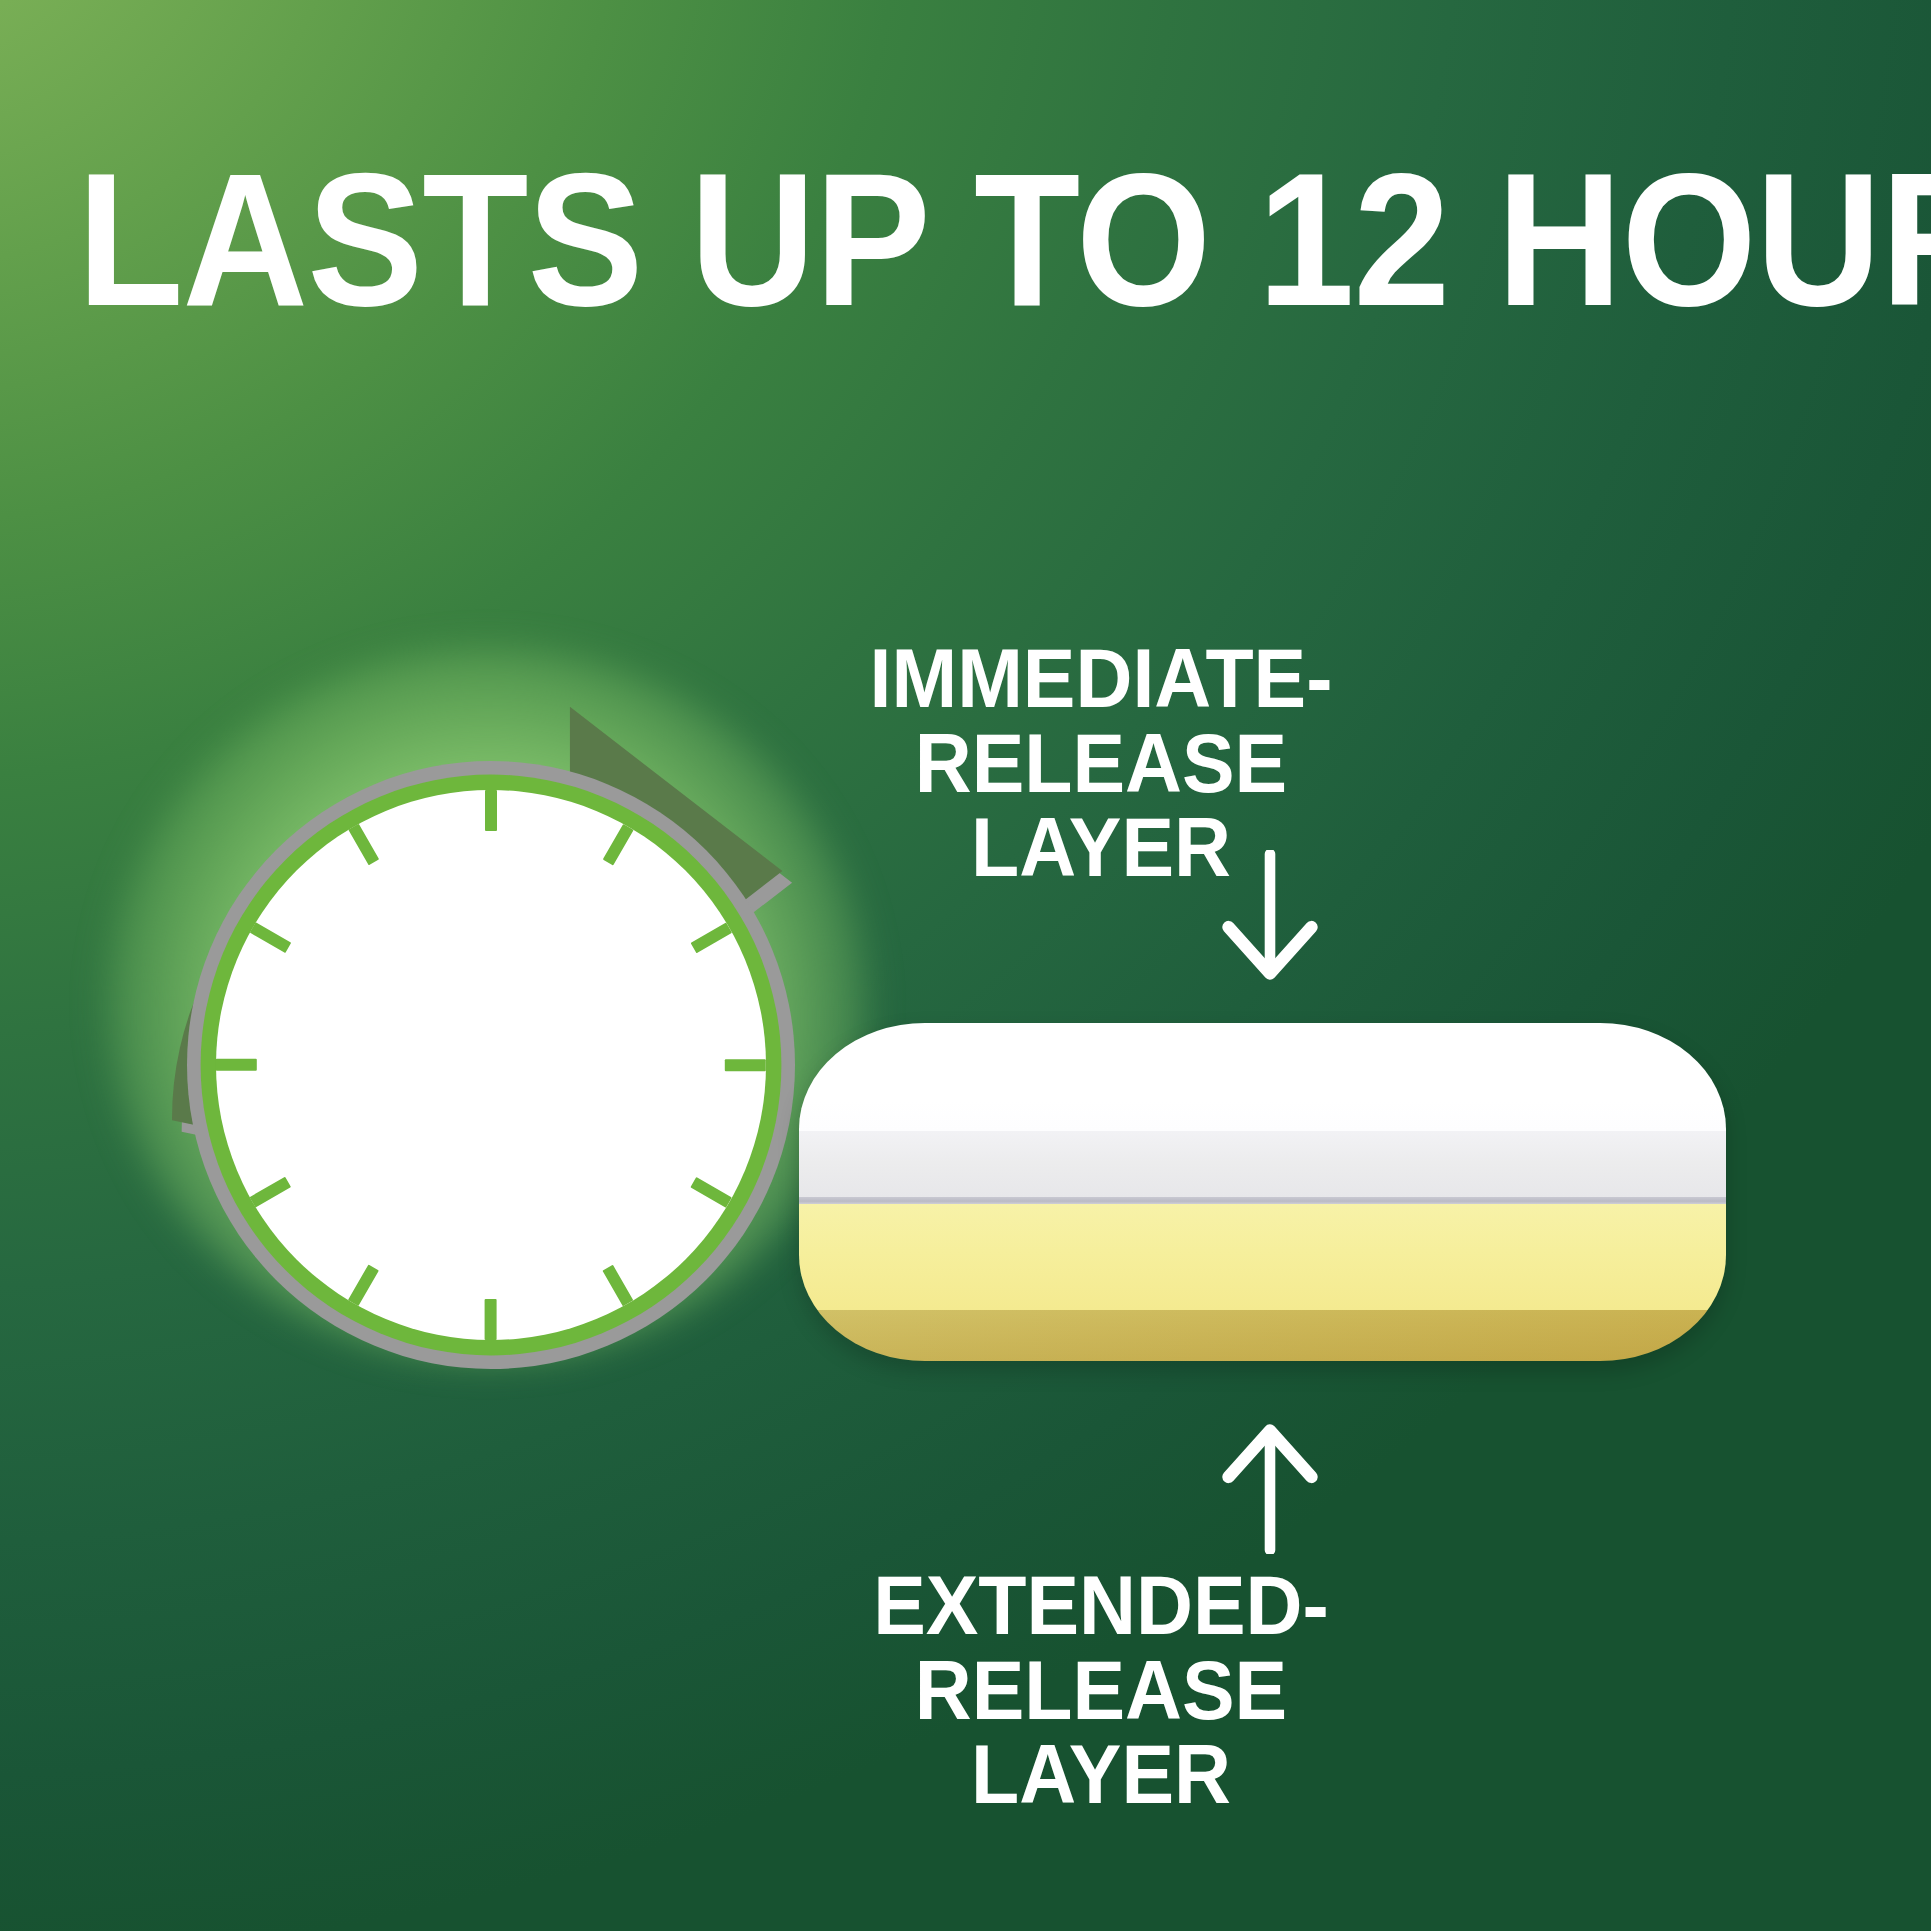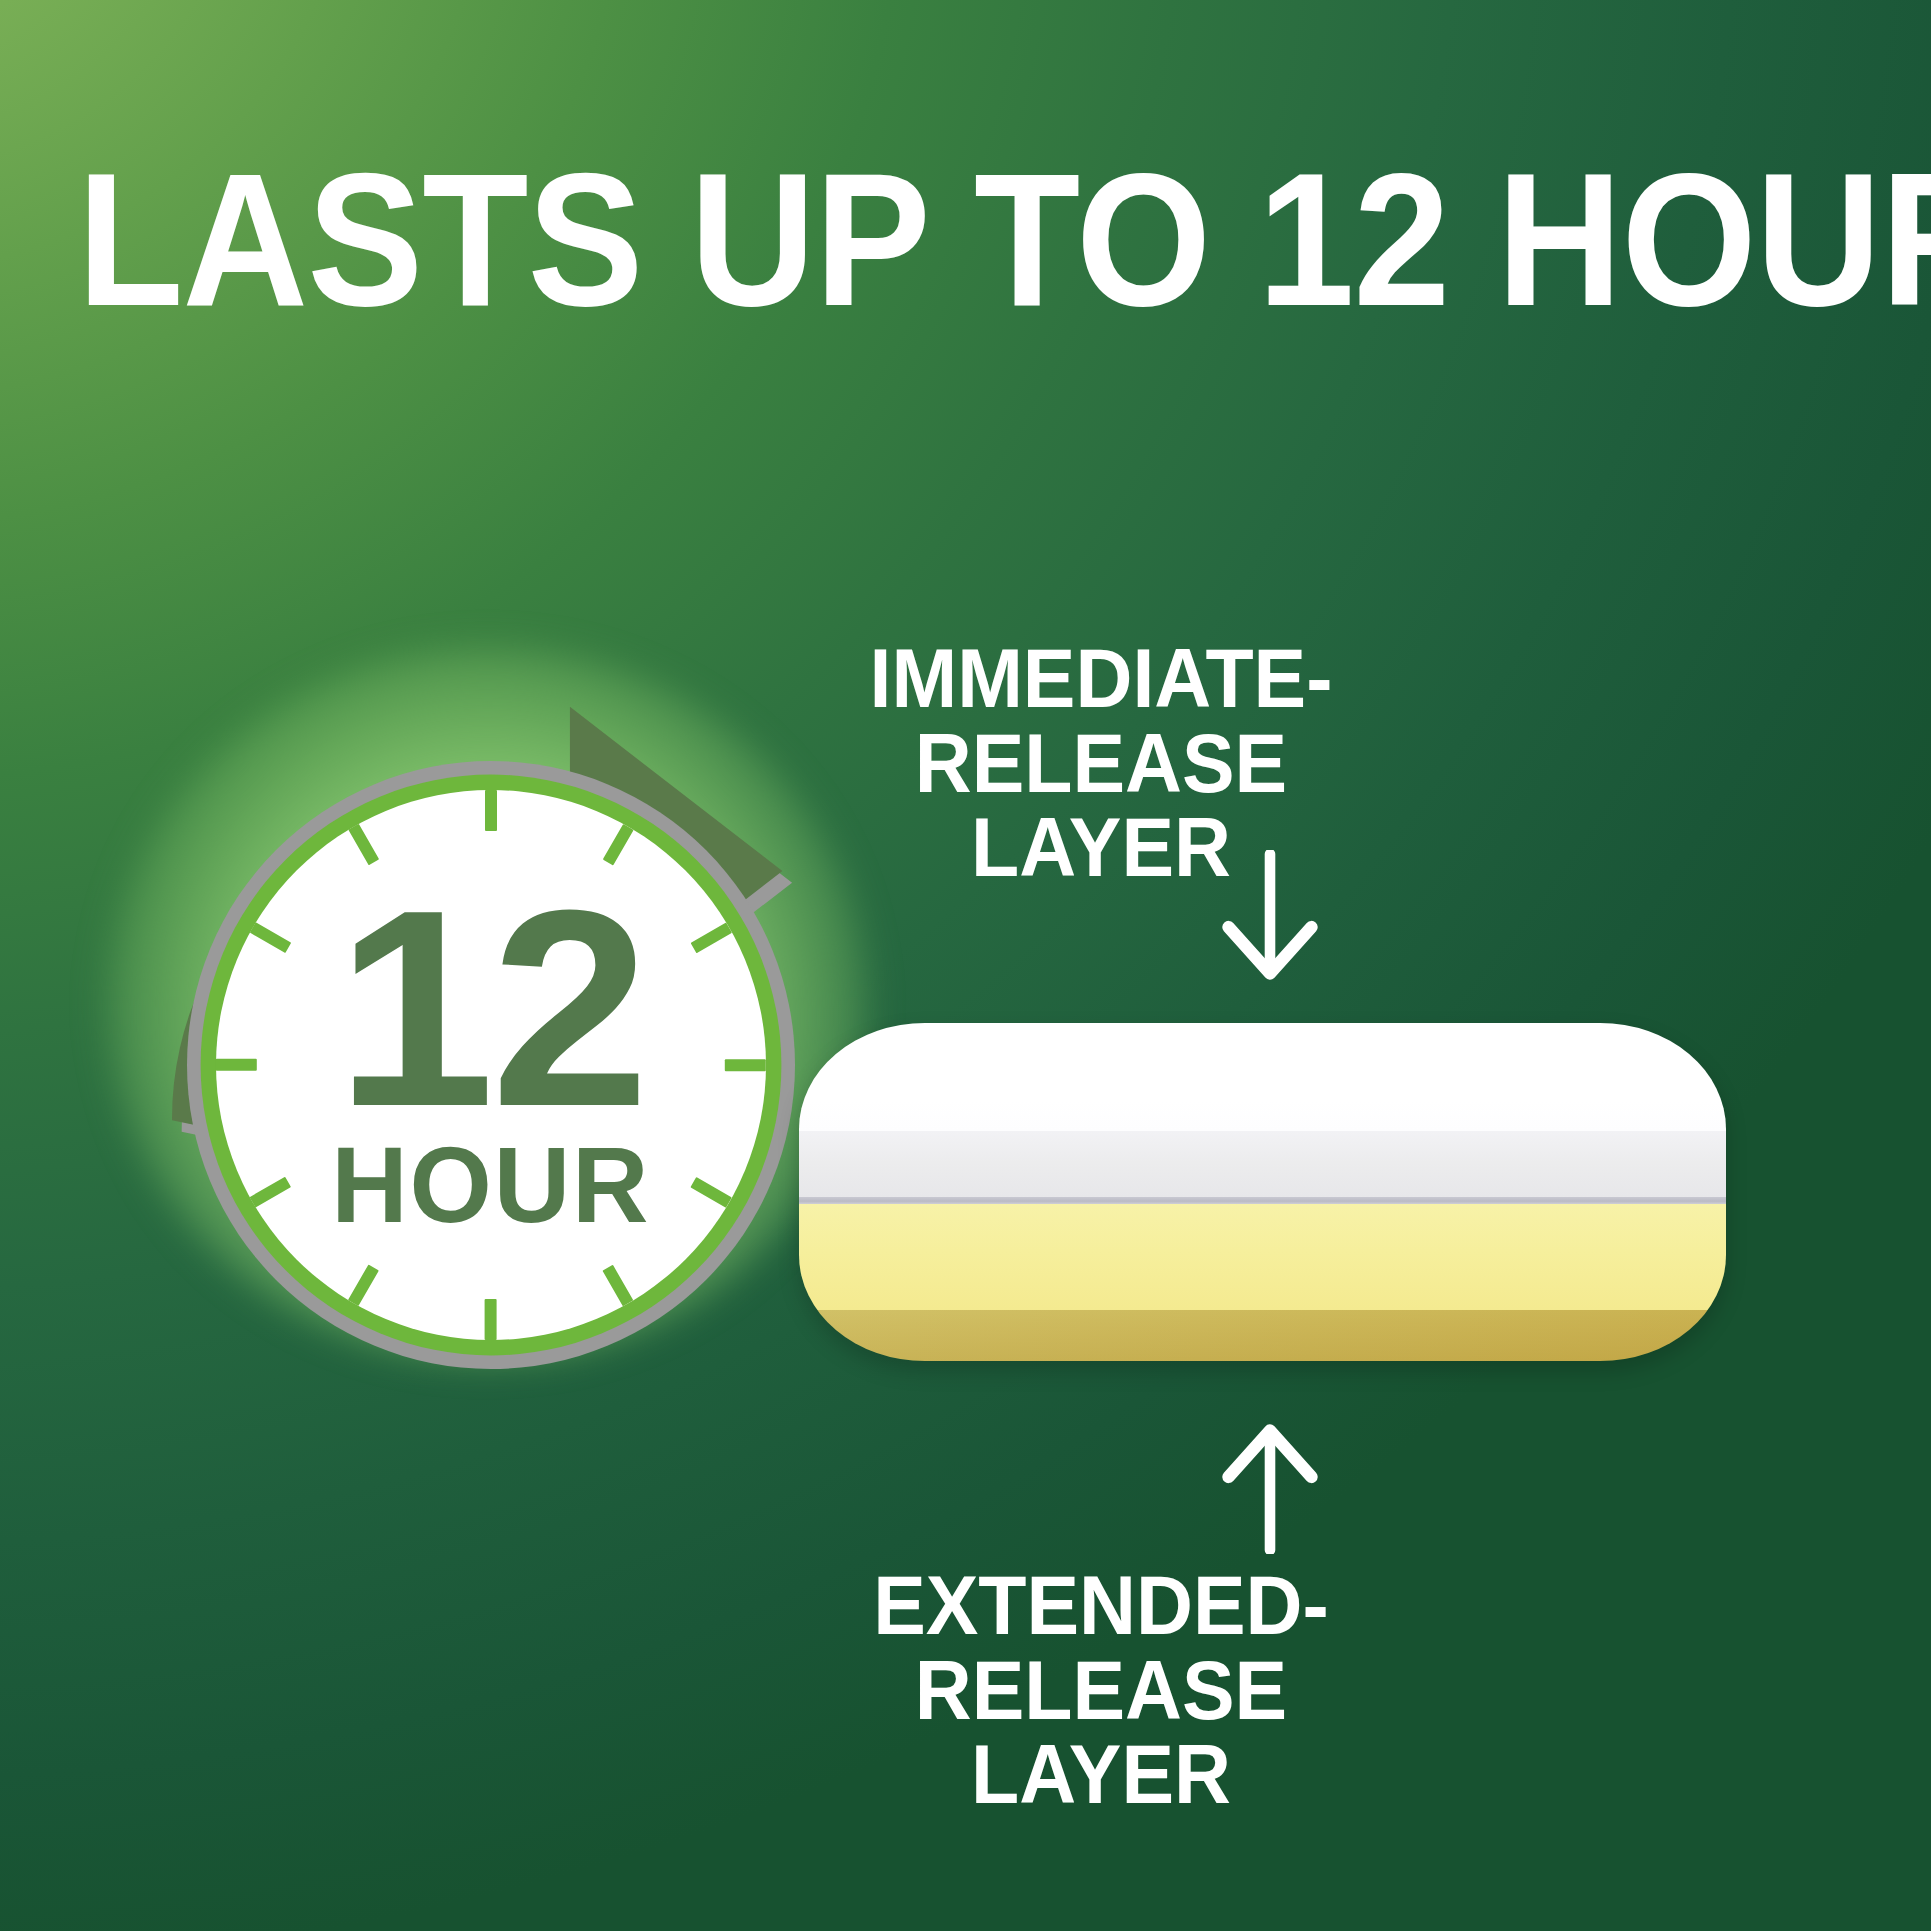--- a/index.html
+++ b/index.html
@@ -262,24 +262,20 @@
       <div class="tick" style="transform:rotate(120deg)"></div>
       <div class="tick" style="transform:rotate(150deg)"></div>
       <div class="tick" style="transform:rotate(180deg)"></div>
       <div class="tick" style="transform:rotate(210deg)"></div>
       <div class="tick" style="transform:rotate(240deg)"></div>
       <div class="tick" style="transform:rotate(270deg)"></div>
       <div class="tick" style="transform:rotate(300deg)"></div>
       <div class="tick" style="transform:rotate(330deg)"></div>
     </div>
 
-    <div id="clock-text">
-      <div id="clock-number">12</div>
-      <div id="clock-unit">HOUR</div>
-    </div>
   </div>
 
   <div id="label-top" class="callout">IMMEDIATE-RELEASE
 LAYER</div>
 
   <svg id="arrow-down" class="callout-arrow" viewBox="0 0 110 140">
     <path d="M 55 4 L 55 122" stroke="#ffffff" stroke-width="11" stroke-linecap="round" fill="none"></path>
     <path d="M 12 80 L 55 128 L 98 80" stroke="#ffffff" stroke-width="13" stroke-linecap="round" stroke-linejoin="round" fill="none"></path>
   </svg>
 

